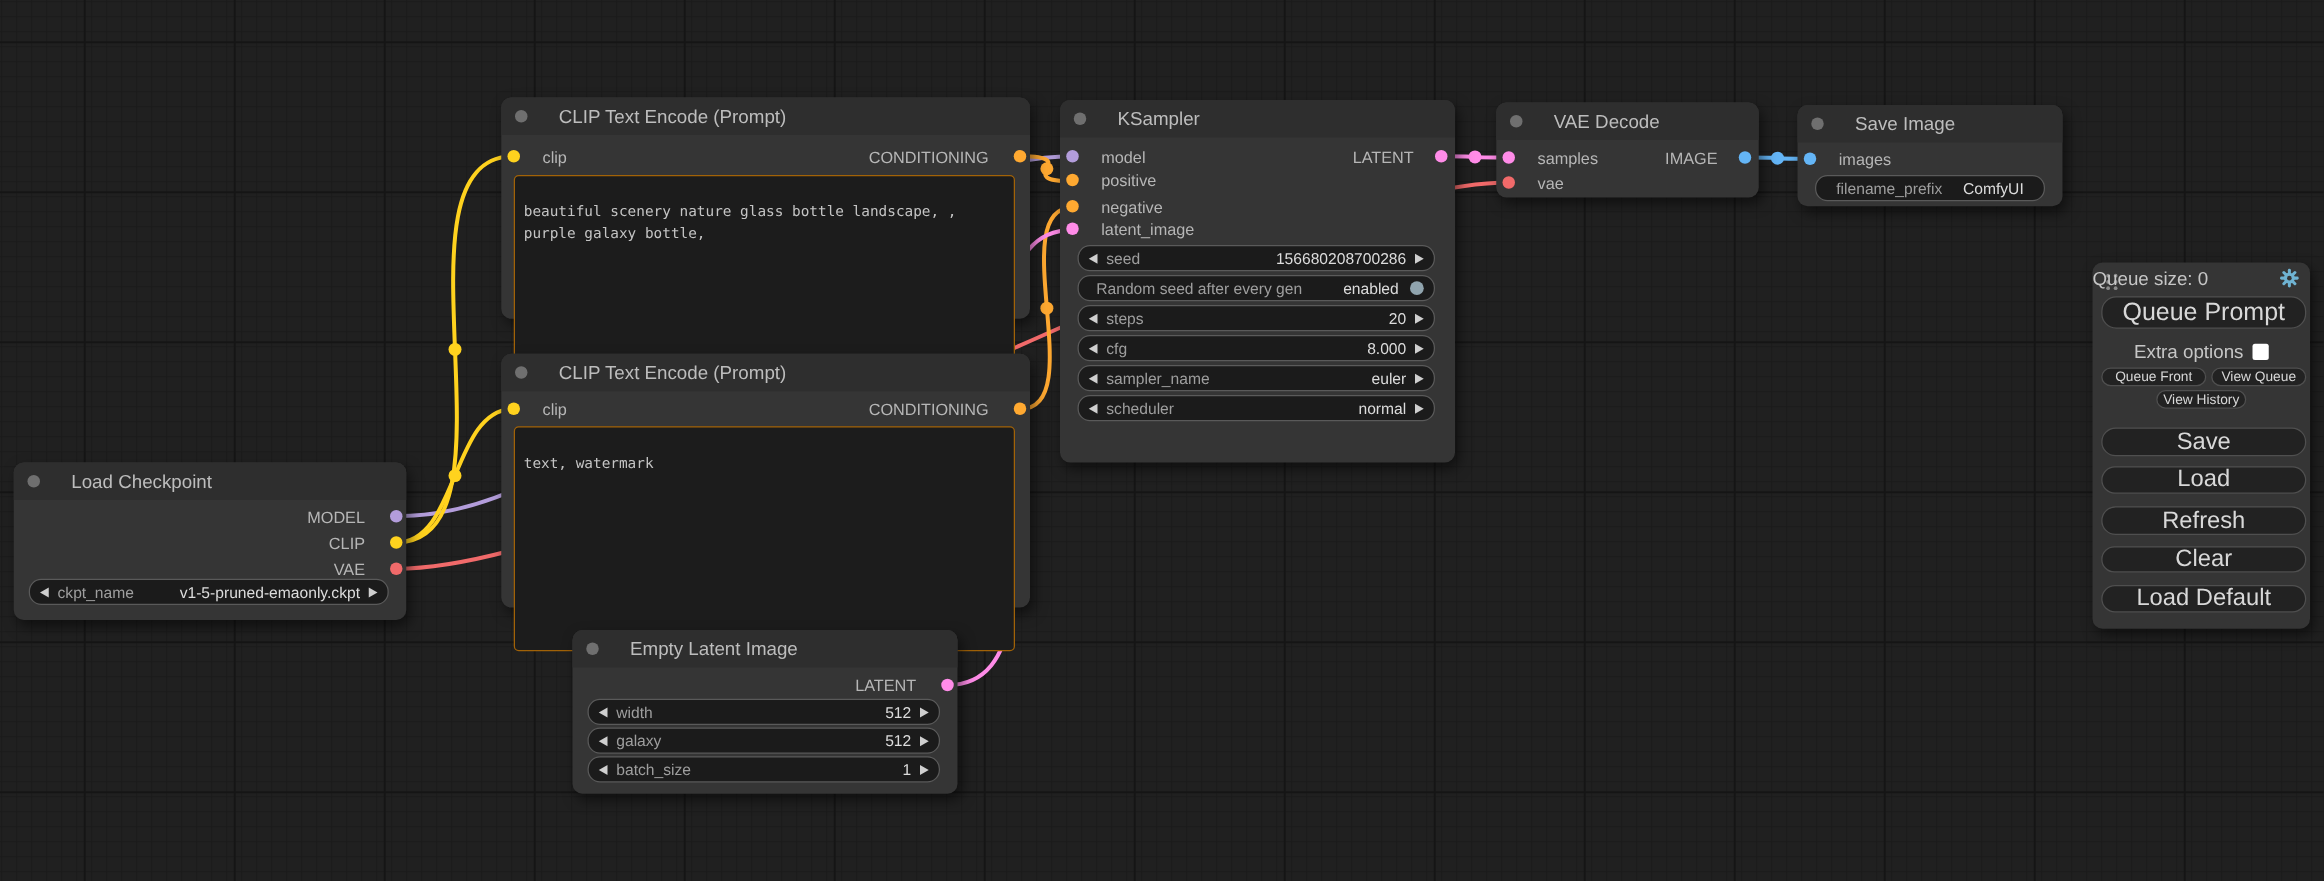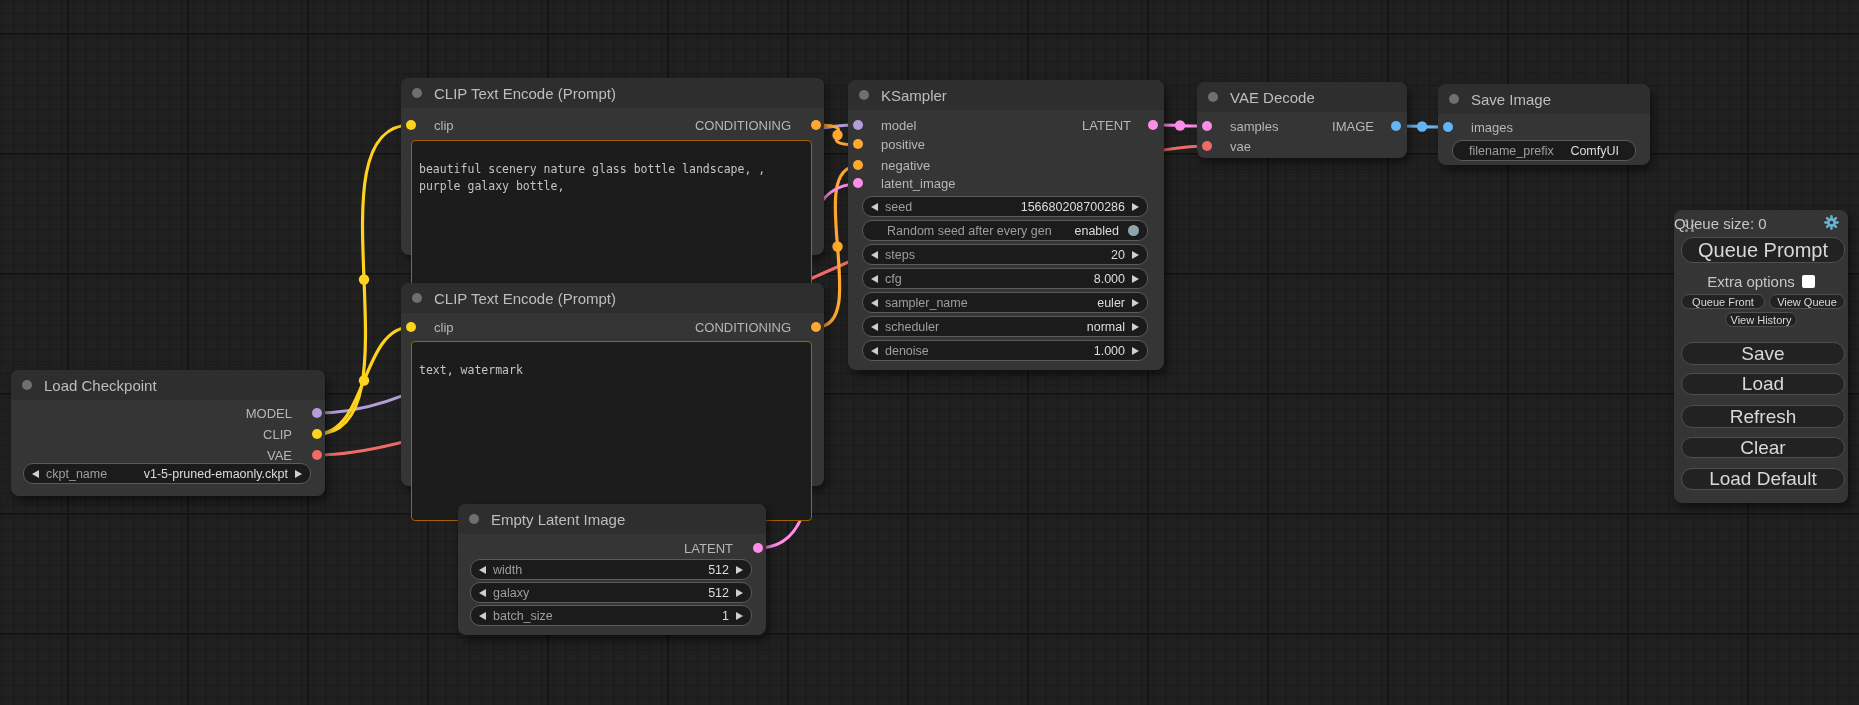--- a/index.html
+++ b/index.html
@@ -11,21 +11,21 @@
       linear-gradient(to right, #151515 2px, transparent 2px),
       linear-gradient(to bottom, #151515 2px, transparent 2px),
       linear-gradient(to right, #1a1a1a 1px, transparent 1px),
       linear-gradient(to bottom, #1a1a1a 1px, transparent 1px);
     background-size:120px 120px,120px 120px,12px 12px,12px 12px;
     background-position:67px 33px,67px 33px,1px 1px,1px 1px;
   }
   #wires{position:absolute;left:0;top:0;z-index:1;}
   .node{position:absolute;background:#353535;border-radius:8px;
         box-shadow:3px 5px 10px rgba(0,0,0,.5);z-index:2;}
-  .ntitle{height:30px;display:flex;align-items:center;gap:12px;padding:0 11px;
+  .ntitle{height:30px;display:flex;align-items:center;gap:25px;padding:0 11px;
           background:#2e2e2e;border-radius:8px 8px 0 0;color:#bdbdbd;font-size:15px;}
   .tdot{width:10px;height:10px;border-radius:50%;background:#6f6f6f;flex:0 0 auto;}
   .srow{position:absolute;left:0;right:0;height:20px;display:flex;align-items:center;
         padding:0 33px;font-size:13px;color:#b6b6b6;}
   .dot{position:absolute;width:10px;height:10px;border-radius:50%;top:5px;background:#888;}
   .dot.in{left:5px;} .dot.out{right:3px;}
   .lab-out{margin-left:auto;}
   .only-out{justify-content:flex-end;}
   .wgt{position:absolute;height:19px;background:#1b1b1b;border:1px solid #5a5a5a;
        border-radius:10px;display:flex;align-items:center;gap:7px;padding:0 8px;
@@ -186,21 +186,21 @@
       <span class="dot in" style="background: rgb(255, 140, 232);"></span>
       <span>latent_image</span>
     </div>
     <div class="wgt" style="top:116px;left:14px;right:16px;">
       <span class="tri-l"></span>
       <span>seed</span>
       <span class="val">156680208700286</span>
       <span class="tri-r"></span>
     </div>
     <div class="wgt" style="top:140px;left:14px;right:16px;">
-      <span style="margin-left:16px;">Random seed after every gen</span>
+      <span style="margin-left:6px;">Random seed after every gen</span>
       <span class="val">enabled</span>
       <span class="toggle" style="background: rgb(144, 164, 174);"></span>
     </div>
     <div class="wgt" style="top:164px;left:14px;right:16px;">
       <span class="tri-l"></span>
       <span>steps</span>
       <span class="val">20</span>
       <span class="tri-r"></span>
     </div>
     <div class="wgt" style="top:188px;left:14px;right:16px;">
@@ -212,26 +212,20 @@
     <div class="wgt" style="top:236px;left:14px;right:16px;">
       <span class="tri-l"></span>
       <span>scheduler</span>
       <span class="val">normal</span>
       <span class="tri-r"></span>
     </div>
     <div class="wgt" style="top:212px;left:14px;right:16px;">
       <span class="tri-l"></span>
       <span>sampler_name</span>
       <span class="val">euler</span>
-      <span class="tri-r"></span>
-    </div>
-    <div class="wgt" style="top:260px;left:14px;right:16px;">
-      <span class="tri-l"></span>
-      <span>denoise</span>
-      <span class="val">1.000</span>
       <span class="tri-r"></span>
     </div>
   </div>
 
   <div class="node" style="left:1197px;top:82px;width:210px;height:76px;">
     <div class="ntitle">
       <span class="tdot"></span>
       <span>VAE Decode</span>
     </div>
     <div class="srow" style="top:34px;">

